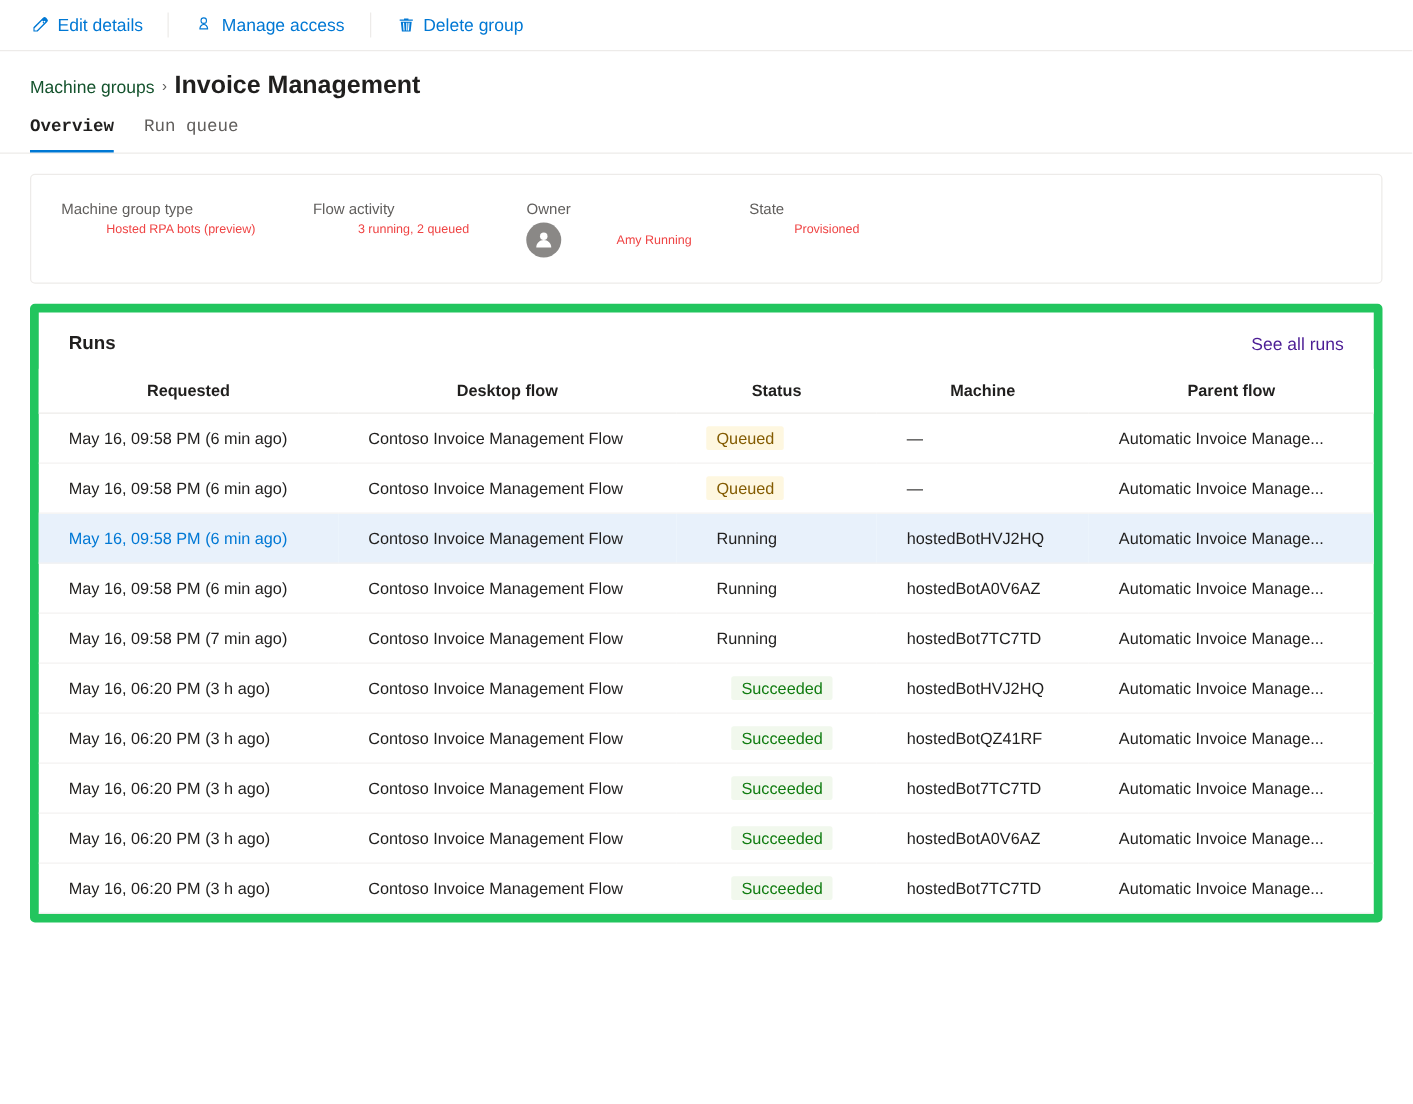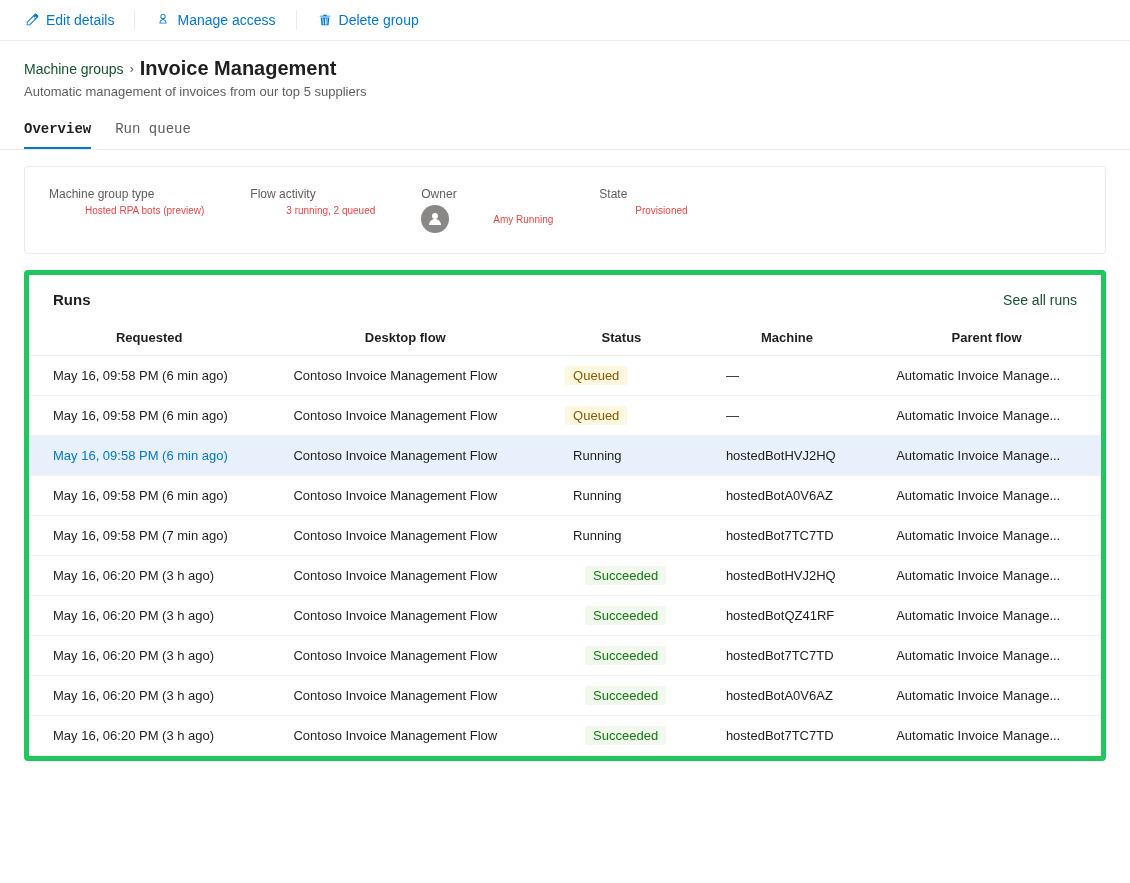--- a/index.html
+++ b/index.html
@@ -135,36 +135,36 @@
       border-radius: 50%;
       background: #8a8886;
       display: flex;
       align-items: center;
       justify-content: center;
       color: #fff;
       font-size: 12px;
     }
 
     .runs-card {
-      border: 5px solid #22c55e;
+      border: 7px solid #22c55e;
       border-radius: 4px;
       background: #fff;
     }
     .runs-header {
       display: flex;
       justify-content: space-between;
       align-items: center;
       padding: 16px 24px 12px 24px;
     }
     .runs-title {
       font-size: 15px;
       font-weight: 600;
     }
     .see-all-link {
-      color: #14532d;
+      color: #4c1d95;
       text-decoration: none;
       font-size: 14px;
       text-align: center;
     }
 
     table {
       width: 100%;
       border-collapse: collapse;
     }
     thead tr {
@@ -245,21 +245,20 @@
     <span>Delete group</span>
   </button>
 </div>
 
 <div class="page-header">
   <div class="breadcrumb">
     <span class="breadcrumb-item" style="cursor:pointer;">Machine groups</span>
     <span class="breadcrumb-separator">›</span>
     <span class="breadcrumb-current">Invoice Management</span>
   </div>
-  <p class="page-description">Automatic management of invoices from our top 5 suppliers</p>
 </div>
 
 <div class="tabs">
   <a class="tab active">Overview</a>
   <a class="tab">Run queue</a>
 </div>
 
 <div class="content">
 
   <div class="card">

